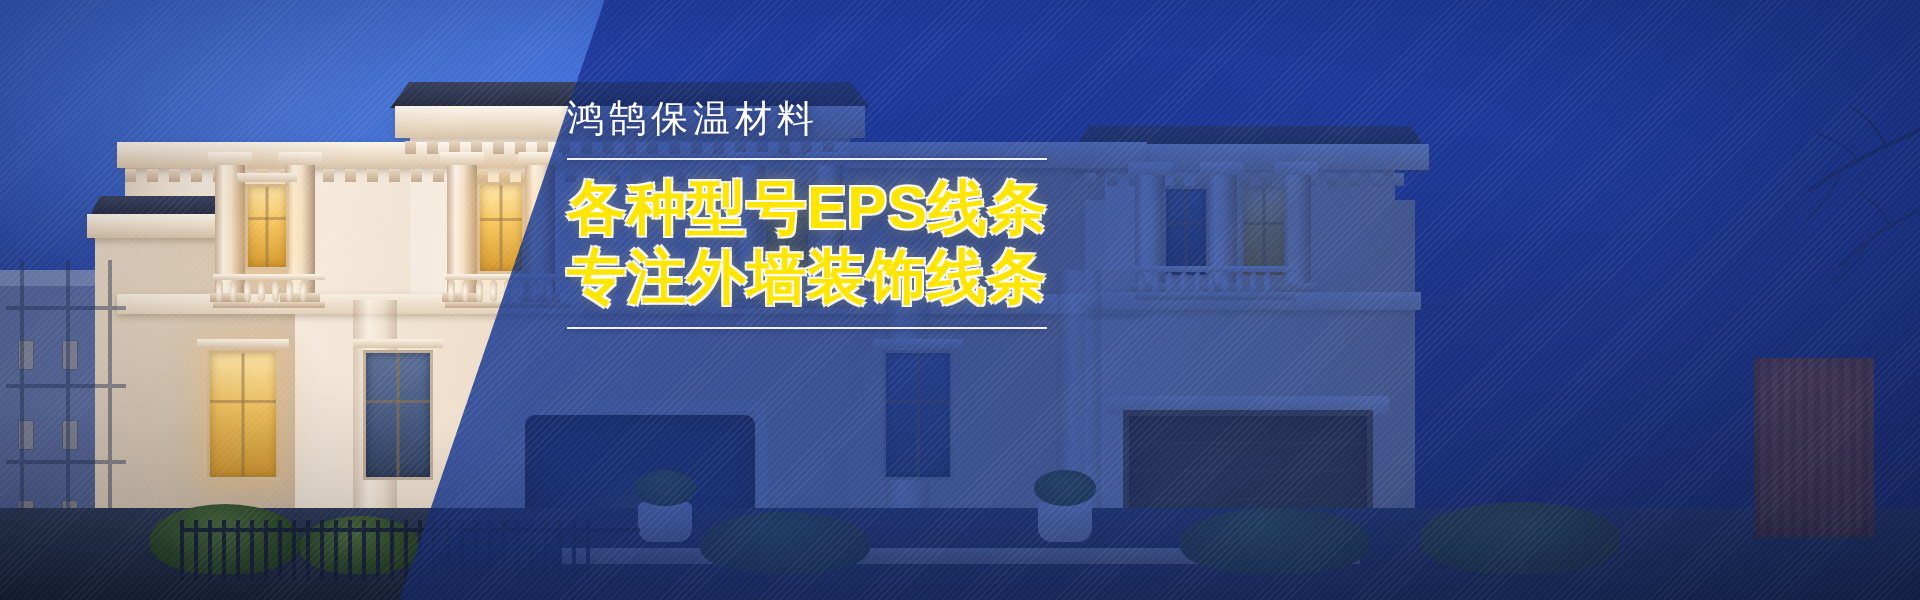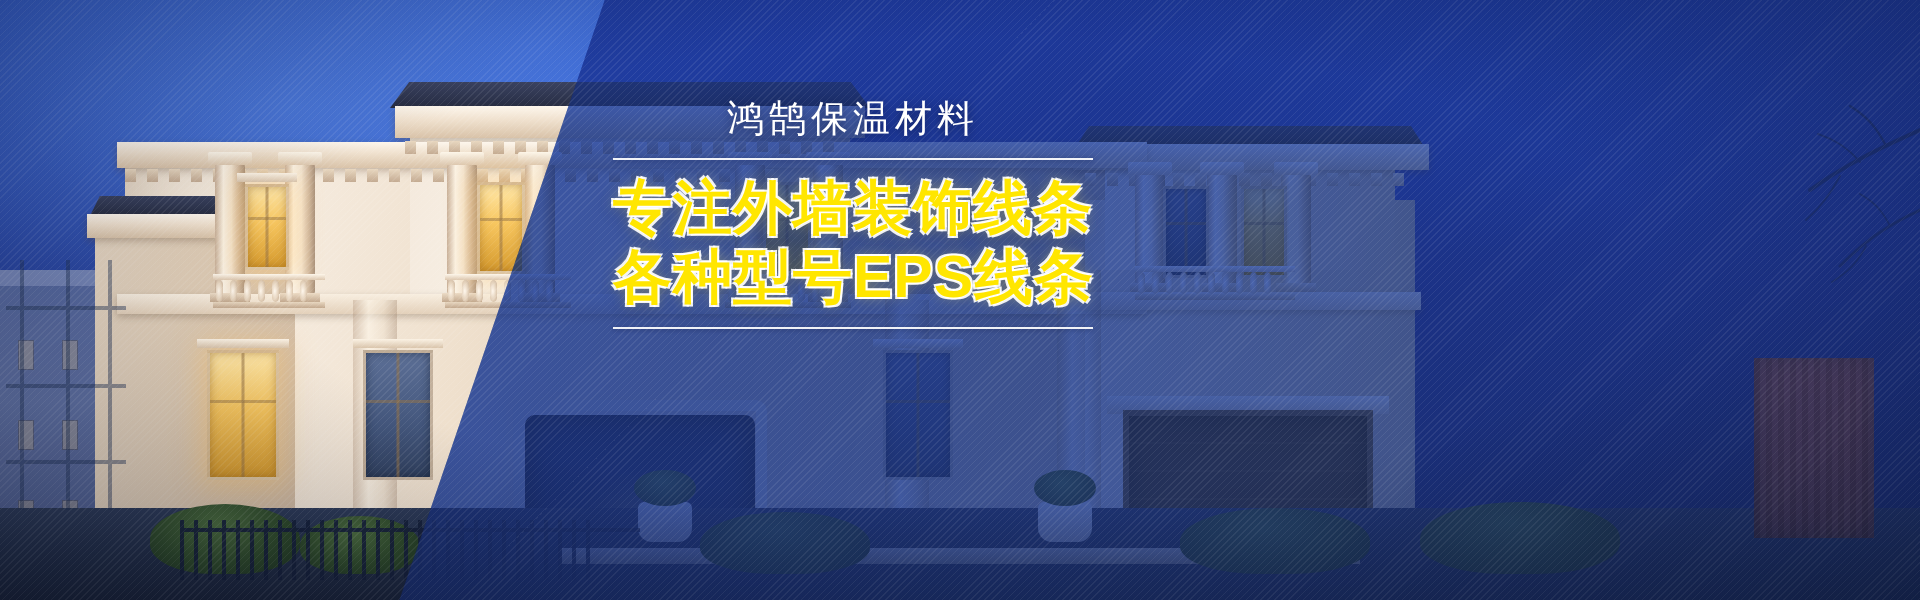--- a/index.html
+++ b/index.html
@@ -261,22 +261,22 @@
     pointer-events:none;
   }
   .vignette{
     position:absolute;inset:0;
     background:radial-gradient(ellipse 80% 85% at 50% 45%, rgba(0,0,0,0) 45%, rgba(5,10,28,.42) 100%);
     pointer-events:none;
   }
 
   
   .copy{
-    position:absolute;left:573px;top:96px;width:520px;
-    text-align:center;
+    position:absolute;left:527px;top:96px;width:520px;
+    text-align:left;
     padding-left:40px;
   }
   .subtitle{
     color:#ffffff;
     font-size:37px;
     letter-spacing:5px;
     line-height:1.25;
     text-shadow:0 2px 10px rgba(10,20,60,.65);
     white-space:nowrap;
   }
@@ -618,21 +618,21 @@
   <div class="overlay-edge"></div>
 
   <div class="hatch"></div>
   <div class="vignette"></div>
 
   <div class="copy">
     <div class="subtitle">鸿鹄保温材料</div>
 
     <div class="rule"></div>
 
+    <div class="headline">各种型号EPS线条</div>
+
     <div class="headline">专注外墙装饰线条</div>
 
-    <div class="headline">各种型号EPS线条</div>
-
     <div class="rule bottom"></div>
 
   </div>
 
 </div>
 
 </body></html>

